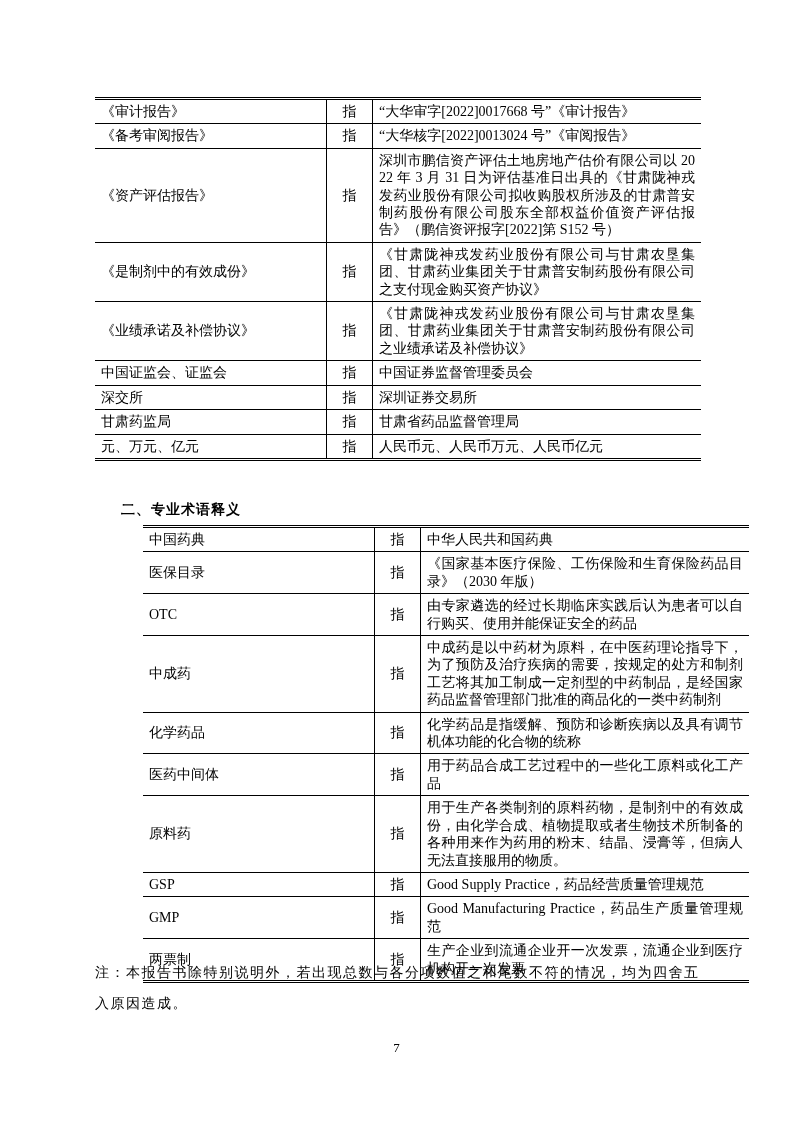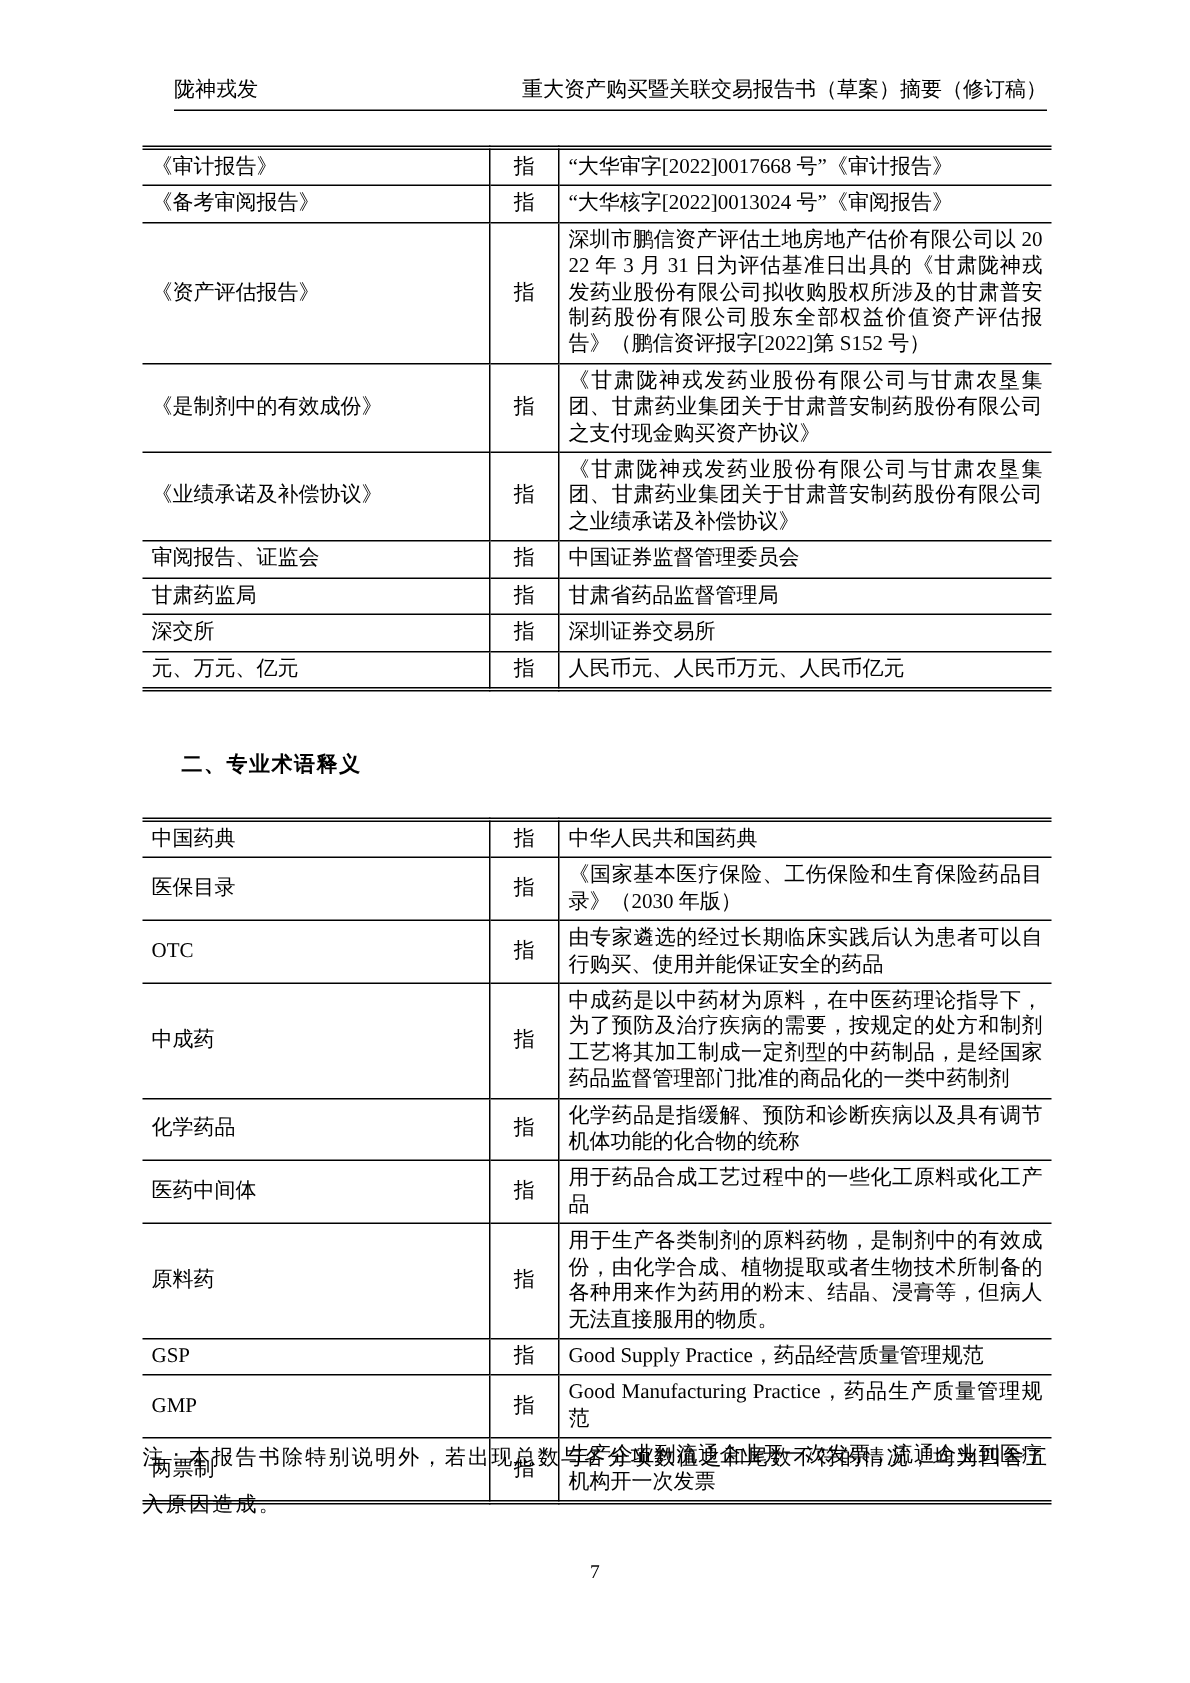--- a/index.html
+++ b/index.html
@@ -22,21 +22,21 @@
     justify-content: space-between;
     align-items: baseline;
     font-size: 14px;
     line-height: 18px;
     border-bottom: 1px solid #000;
     padding-bottom: 3px;
   }
   
   .def-table-wrap { position: absolute; left: 95px; width: 606px; }
   .t1 { top: 97px; }
-  .t2 { top: 545px; }
+  .t2 { top: 525px; margin-left: 48px; }
   table.def-table {
     width: 100%;
     border-collapse: collapse;
     table-layout: fixed;
     border-top: 3px double #000;
     border-bottom: 3px double #000;
     font-size: 14px;
     line-height: 17.4px;
   }
   table.def-table td {
@@ -79,24 +79,20 @@
     width: 793px;
     text-align: center;
     font-size: 13px;
   }
 </style>
 </head>
 <body>
 
 <div class="page">
 
-  <div class="header">
-    <span>陇神戎发</span>
-    <span>重大资产购买暨关联交易报告书（草案）摘要（修订稿）</span>
-  </div>
 
   <div class="def-table-wrap t1">
     <table class="def-table">
       <tbody>
 
 
 
           <tr>
             <td class="c-term">《审计报告》</td>
             <td class="c-ref">指</td>
@@ -121,35 +117,35 @@
             <td class="c-def">《甘肃陇神戎发药业股份有限公司与甘肃农垦集团、甘肃药业集团关于甘肃普安制药股份有限公司之支付现金购买资产协议》</td>
           </tr>
 
           <tr>
             <td class="c-term">《业绩承诺及补偿协议》</td>
             <td class="c-ref">指</td>
             <td class="c-def">《甘肃陇神戎发药业股份有限公司与甘肃农垦集团、甘肃药业集团关于甘肃普安制药股份有限公司之业绩承诺及补偿协议》</td>
           </tr>
 
           <tr>
-            <td class="c-term">审阅报告、证监会</td>
+            <td class="c-term">中国证监会、证监会</td>
             <td class="c-ref">指</td>
             <td class="c-def">中国证券监督管理委员会</td>
           </tr>
 
           <tr>
+            <td class="c-term">深交所</td>
+            <td class="c-ref">指</td>
+            <td class="c-def">深圳证券交易所</td>
+          </tr>
+
+          <tr>
             <td class="c-term">甘肃药监局</td>
             <td class="c-ref">指</td>
             <td class="c-def">甘肃省药品监督管理局</td>
-          </tr>
-
-          <tr>
-            <td class="c-term">深交所</td>
-            <td class="c-ref">指</td>
-            <td class="c-def">深圳证券交易所</td>
           </tr>
 
           <tr>
             <td class="c-term">元、万元、亿元</td>
             <td class="c-ref">指</td>
             <td class="c-def">人民币元、人民币万元、人民币亿元</td>
           </tr>
         </tbody>
     </table>
   </div>

